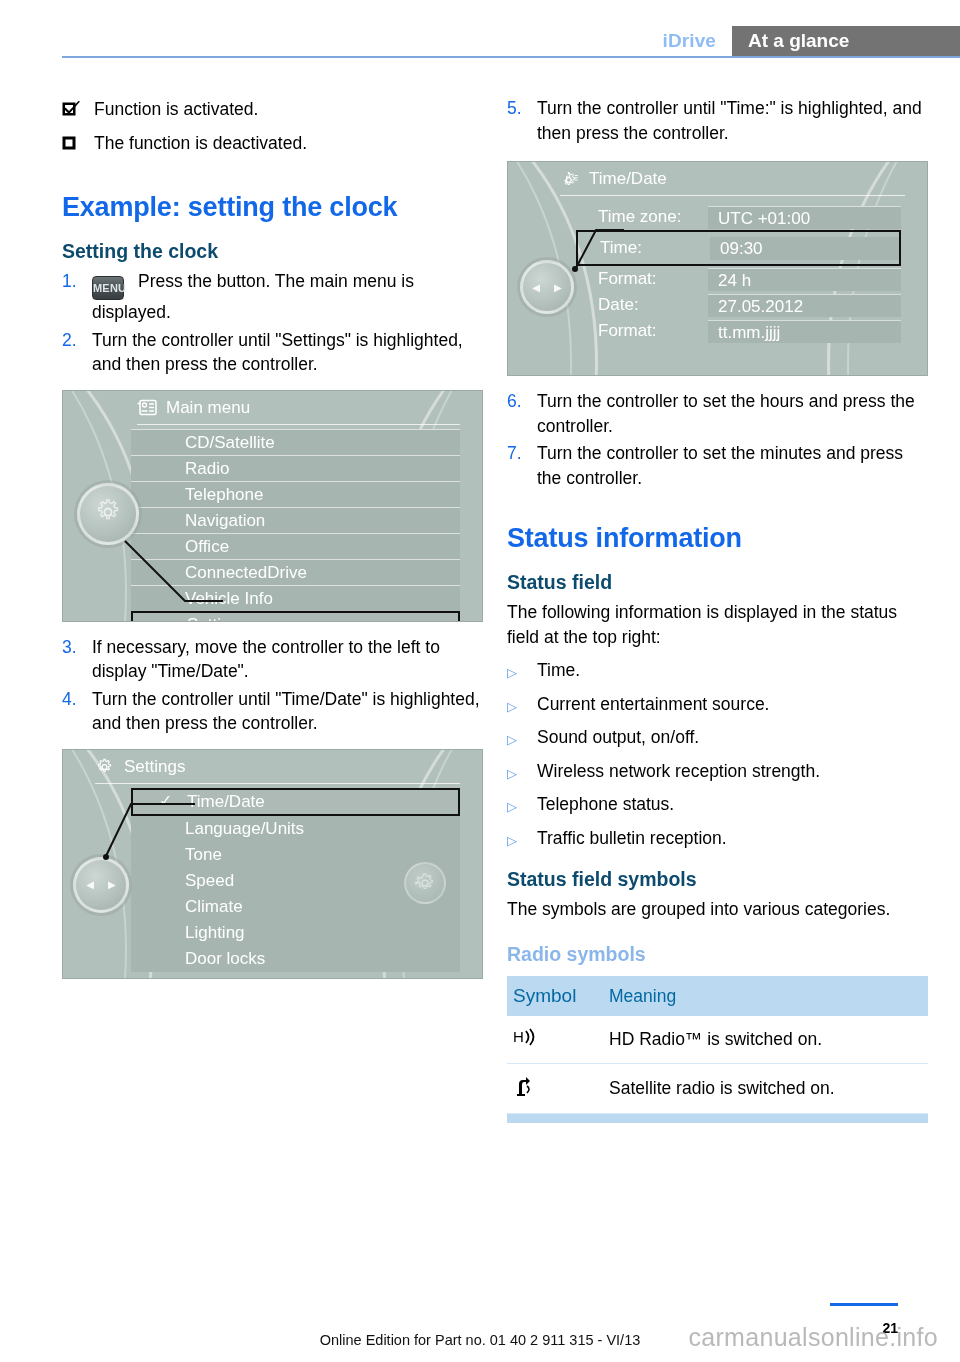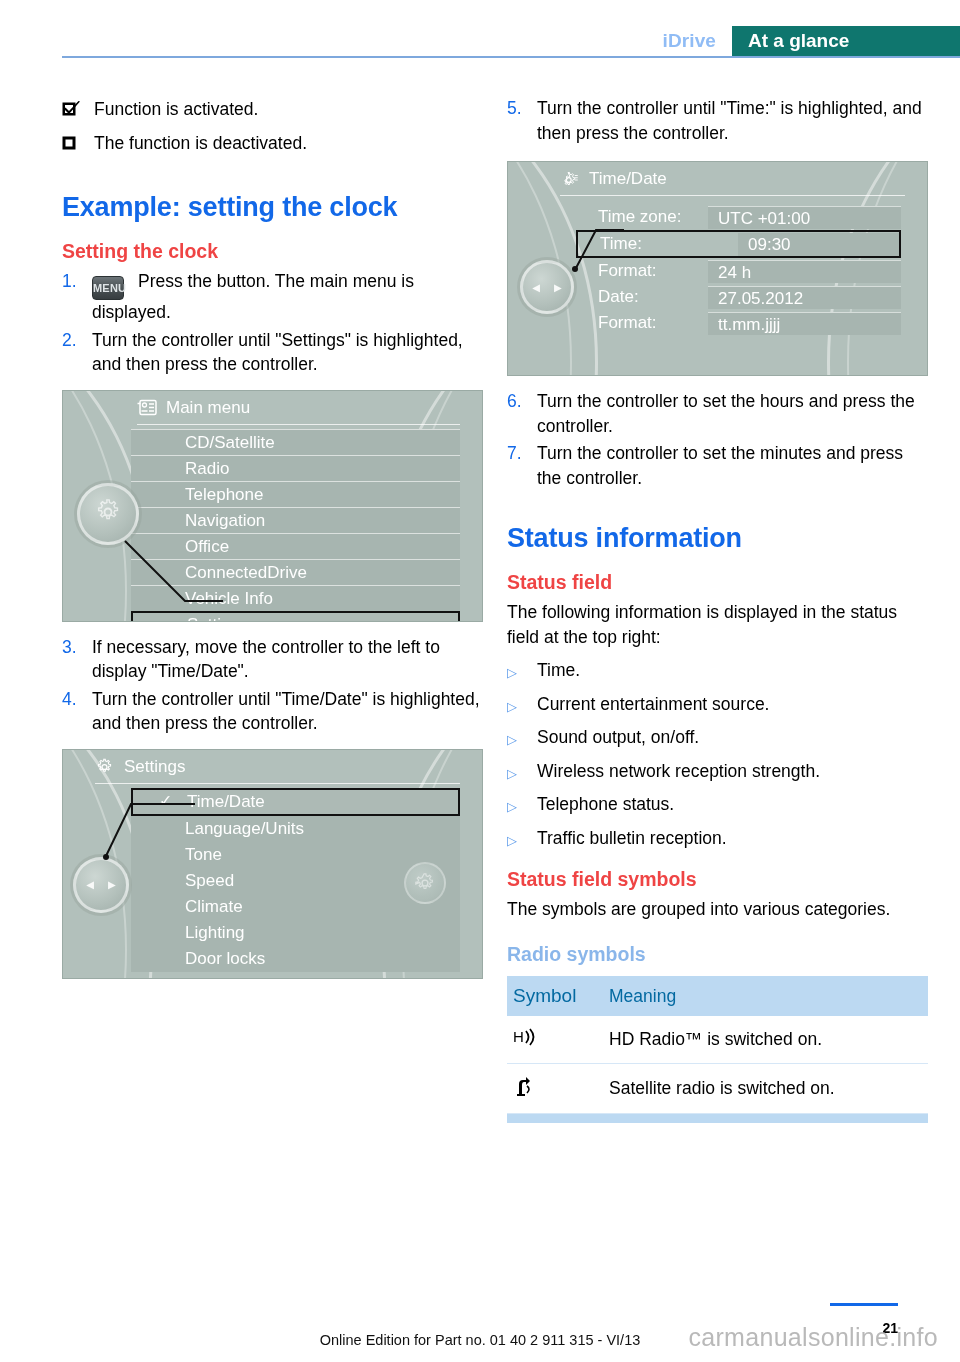--- a/index.html
+++ b/index.html
@@ -19,21 +19,21 @@
   .hdr-tabs {
     position: absolute; right: 0; top: 26px;
     display: flex; align-items: stretch; height: 30px;
   }
   .hdr-chapter {
     color: #90bcf5; font-size: 19px; font-weight: bold;
     padding: 3px 16px 17px 0; letter-spacing: .1px;
     line-height: 24px;
   }
   .hdr-section {
-    background: #0f766e; color: #ffffff; font-size: 19px; font-weight: bold;
+    background: #737373; color: #ffffff; font-size: 19px; font-weight: bold;
     padding: 3px 32px 9px 16px; line-height: 24px; min-width: 228px;
   }
   .hdr-rule {
     position: absolute; left: 62px; right: 0; top: 56px;
     height: 2px; background: #7ea8dd;
   }
 
   
   .col { position: absolute; top: 96px; width: 421px; }
   .col-left  { left: 62px; }
@@ -41,21 +41,21 @@
 
   
   .body-text {
     font-size: 17.5px; line-height: 25px; color: #000;
   }
   h1.title {
     color: #1268e8; font-size: 27px; font-weight: bold;
     line-height: 32px; margin: 32px 0 16px 0; letter-spacing: -.2px;
   }
   h2.subhead {
-    color: #ef4444; font-size: 19.5px; font-weight: bold;
+    color: #0c4a6e; font-size: 19.5px; font-weight: bold;
     line-height: 24px; margin: 14px 0 6px 0;
   }
   h3.subsubhead {
     color: #8ab6ea; font-size: 19.5px; font-weight: bold;
     line-height: 24px; margin: 20px 0 10px 0;
   }
 
   
   .legend-row {
     display: flex; align-items: flex-start; gap: 10px;
@@ -152,21 +152,21 @@
     border: 2px solid rgba(255,255,255,.35);
     display: flex; align-items: center; justify-content: center; opacity: .9;
   }
 
   
   .td-row {
     position: relative; display: flex; align-items: center;
     margin-left: 68px; margin-right: 26px; height: 26px;
     color: #ffffff; font-size: 17px;
   }
-  .td-row.sel { border: 2px solid #111; height: 28px; gap: 28px; }
+  .td-row.sel { border: 2px solid #111; height: 36px; }
   .td-label { width: 132px; padding-left: 22px; }
   .td-value {
     flex: 1; background: #a7b5b0; padding-left: 10px; height: 23px; line-height: 23px;
     border-top: 1px solid rgba(255,255,255,.55);
   }
   .td-row.sel .td-value { border-top: none; }
 
   
   table.sym {
     width: 421px; border-collapse: collapse; margin-top: 8px;

